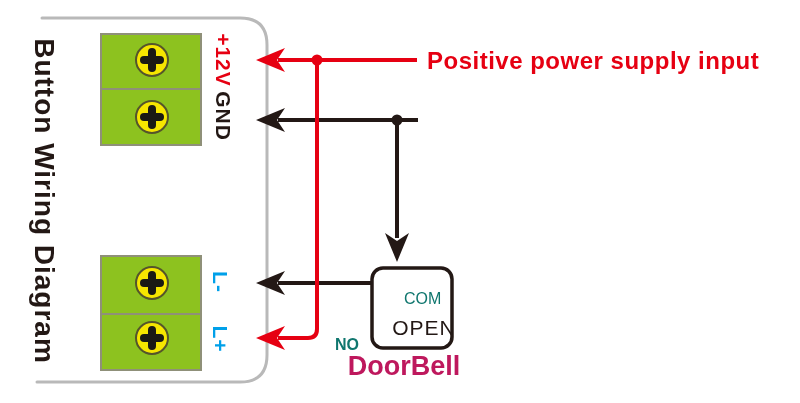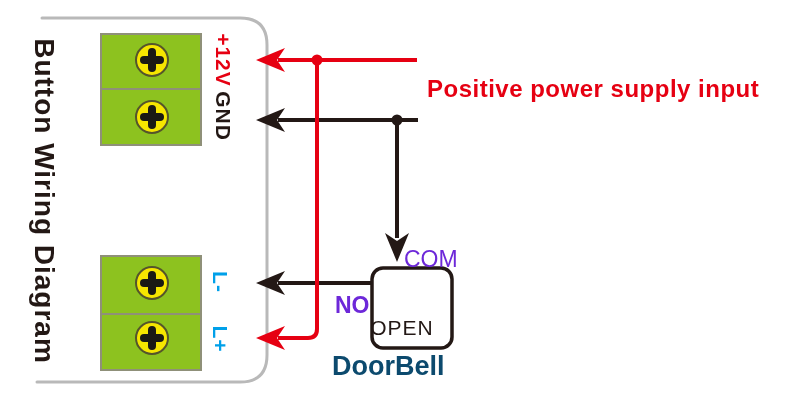--- a/index.html
+++ b/index.html
@@ -13,46 +13,46 @@
   }
   .diagram-title{
     font-size:28px;letter-spacing:1px;color:#231815;
   }
   .term-label{font-size:21px;letter-spacing:1px;}
   .term-label.red{color:#e60012;}
   .term-label.black{color:#231815;}
   .term-label.blue{color:#00a0e9;}
   .annotation{
     position:absolute;font-size:24px;font-weight:bold;color:#e60012;
-    white-space:nowrap;letter-spacing:0.5px;margin-top:28px;
+    white-space:nowrap;letter-spacing:0.5px;
   }
   .block{
     position:absolute;box-sizing:border-box;left:100px;width:102px;
     background:#8dc21f;border:2px solid #8f9079;
   }
   .screw{
     position:absolute;box-sizing:border-box;width:34px;height:34px;left:135px;
     background:#f6e600;border:2px solid #55552b;border-radius:50%;
   }
   .screw .bar-h{
     position:absolute;left:3px;top:11px;width:24px;height:8px;
     background:#1a1a14;border-radius:4px;
   }
   .screw .bar-v{
     position:absolute;left:11px;top:3px;width:8px;height:24px;
     background:#1a1a14;border-radius:4px;
   }
-  .switch-label{position:absolute;color:#6d28d9;font-size:23px;white-space:nowrap;}
+  .switch-label{position:absolute;color:#0f766e;font-size:16px;white-space:nowrap;margin-top:44px;}
   .open-label{
-    position:absolute;left:350px;top:316px;width:104px;text-align:center;
+    position:absolute;left:372px;top:316px;width:104px;text-align:center;
     color:#231815;font-size:21px;letter-spacing:1px;
   }
   .doorbell-label{
-    position:absolute;left:332px;top:351px;width:130px;
-    color:#0c4a6e;font-size:27px;font-weight:bold;
+    position:absolute;left:339px;top:351px;width:130px;text-align:center;
+    color:#be185d;font-size:27px;font-weight:bold;
   }
   svg{position:absolute;left:0;top:0;}
 </style>
 </head>
 <body>
 
 <div class="stage">
 
   <svg width="800" height="403" viewBox="0 0 800 403">
 

